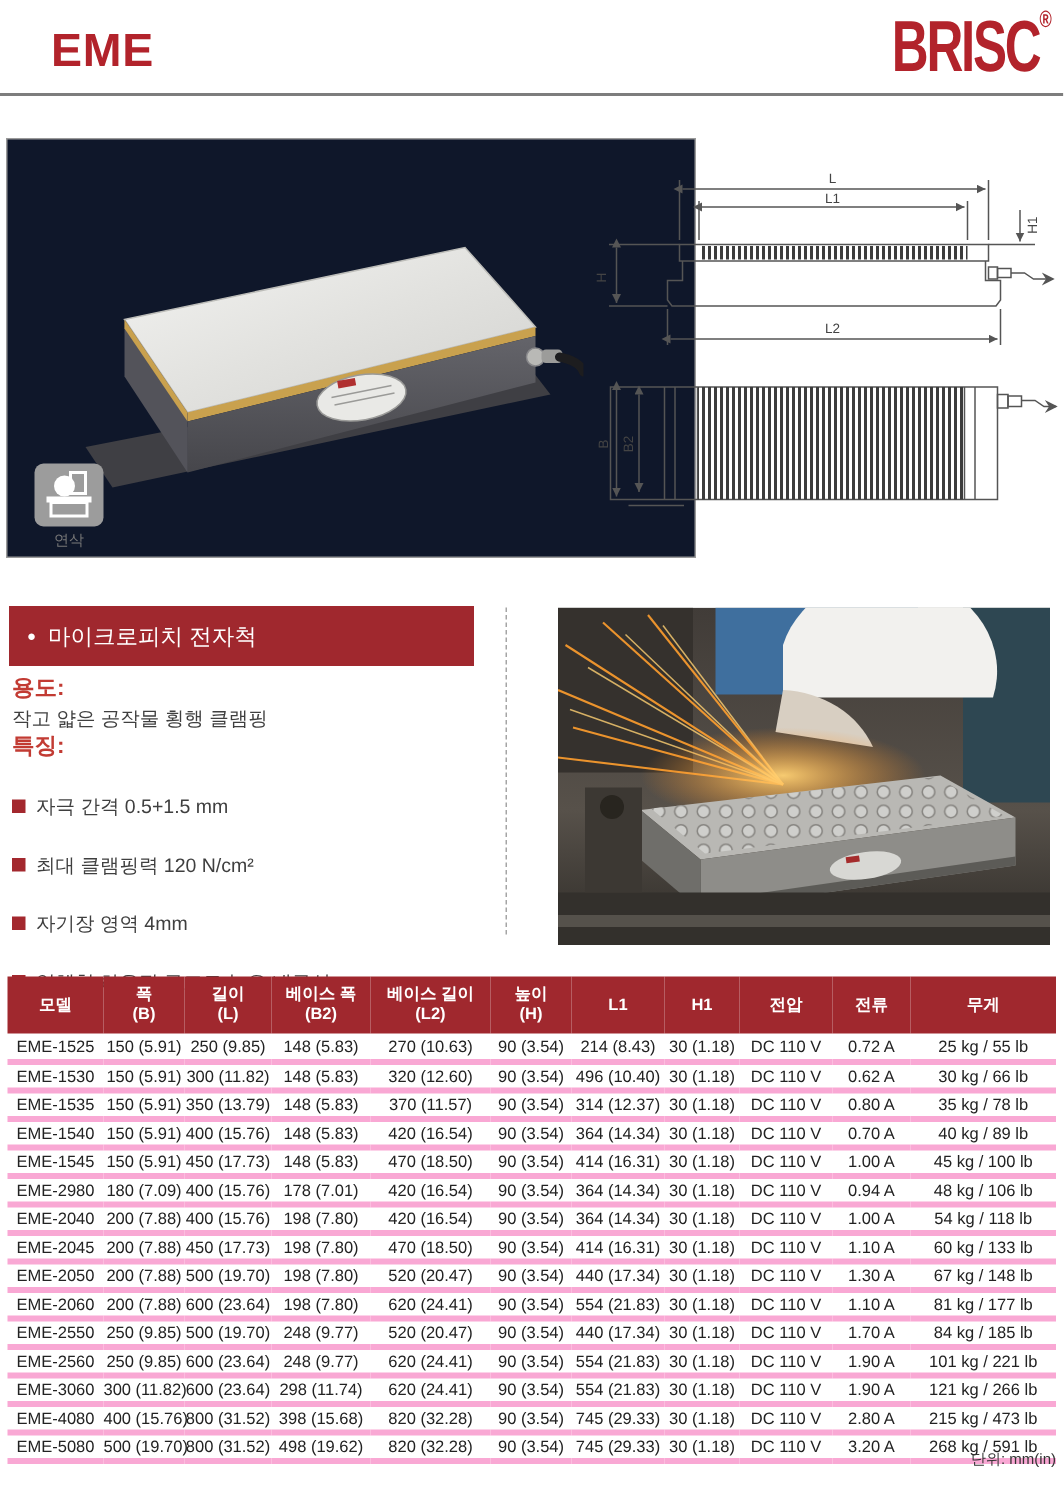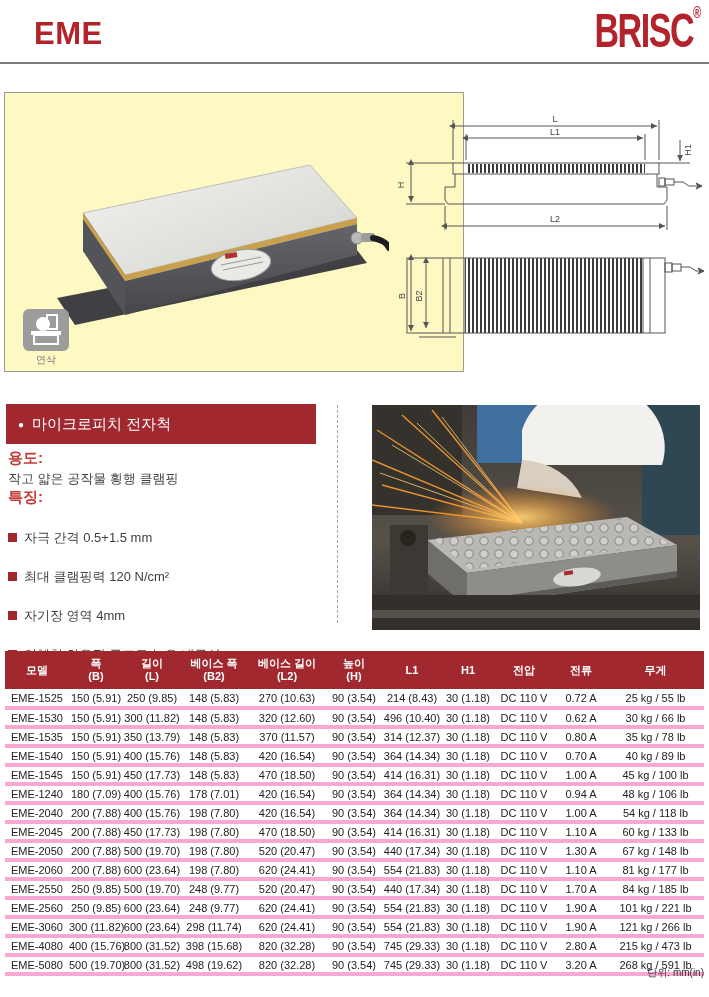--- a/index.html
+++ b/index.html
@@ -7,21 +7,21 @@
   body { font-family:"Liberation Sans", sans-serif; }
   .page { position:relative; width:709px; height:997px; background:#fff; overflow:hidden; }
 
   
   .page-title { position:absolute; left:10px; top:16px; font-size:31px; font-weight:bold; color:#b2232b; letter-spacing:0.5px;margin-left:24px; }
   .brand-logo { position:absolute; top:2px; right:8px; color:#b2232b; font-weight:bold; font-size:46px; letter-spacing:-2px; transform:scale(0.74,1.05); transform-origin:top right; white-space:nowrap; }
   .brand-logo .reg { font-size:15px; letter-spacing:0; vertical-align:28px; }
   .header-rule { position:absolute; left:0; top:62px; width:709px; height:2px; background:#7d7d7d; }
 
   
-  .photo-box { position:absolute; left:4px; top:92px; width:460px; height:280px; border:1px solid #9a9a9a; background:#fef9c3; }
+  .photo-box { position:absolute; left:4px; top:92px; width:460px; height:280px; border:1px solid #9a9a9a; background:#0f172a; }
   .grind-icon { position:absolute; left:18px; top:216px; width:46px; height:42px; background:#9c9c9c; border-radius:6px; }
   .grind-label { position:absolute; left:18px; top:260px; width:46px; text-align:center; font-size:10px; color:#777; }
 
   
   .drawings { position:absolute; left:396px; top:90px; width:313px; height:285px; }
   .drawings text { font-family:"Liberation Sans", sans-serif; }
 
   
   .section-banner { position:absolute; left:6px; top:404px; width:310px; height:40px; background:#a0282e; color:#fff; display:flex; align-items:center; padding-left:12px; font-size:15px; }
   .section-banner .dot { font-size:10px; margin-right:8px; }
@@ -371,21 +371,21 @@
           <td>148 (5.83)</td>
           <td>470 (18.50)</td>
           <td>90 (3.54)</td>
           <td>414 (16.31)</td>
           <td>30 (1.18)</td>
           <td>DC 110 V</td>
           <td>1.00 A</td>
           <td>45 kg / 100 lb</td>
         </tr>
         <tr>
-          <td>EME-1240</td>
+          <td>EME-2980</td>
           <td>180 (7.09)</td>
           <td>400 (15.76)</td>
           <td>178 (7.01)</td>
           <td>420 (16.54)</td>
           <td>90 (3.54)</td>
           <td>364 (14.34)</td>
           <td>30 (1.18)</td>
           <td>DC 110 V</td>
           <td>0.94 A</td>
           <td>48 kg / 106 lb</td>

